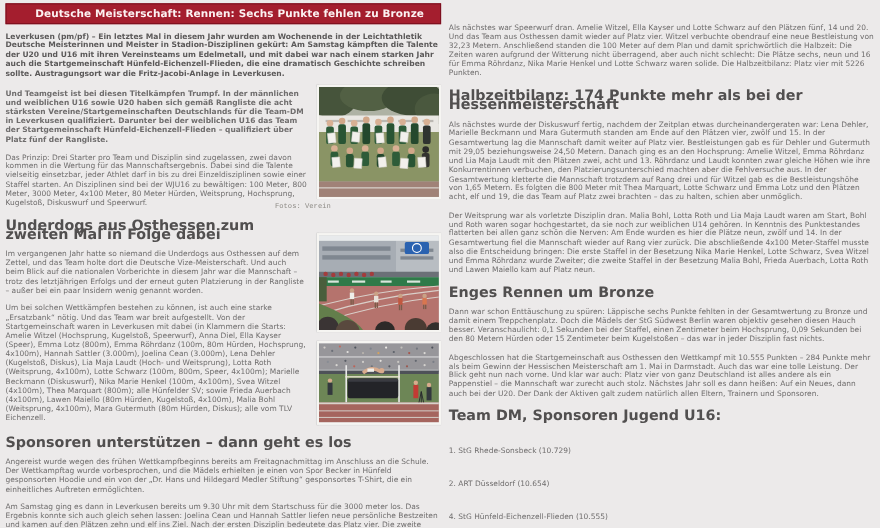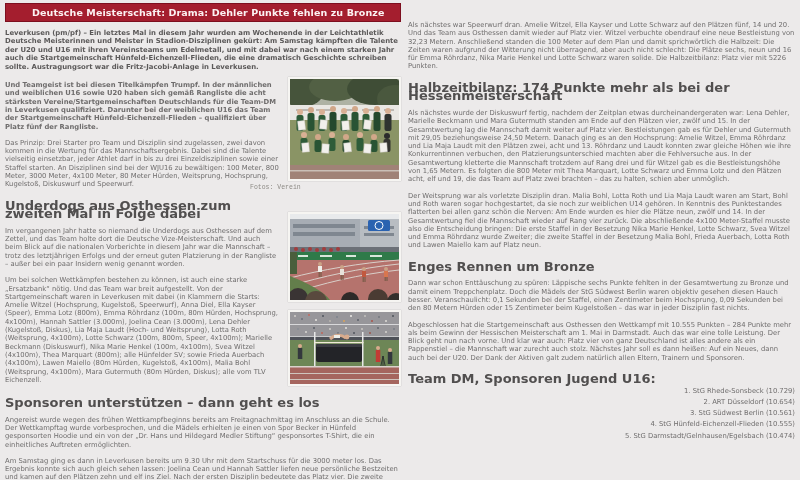--- a/index.html
+++ b/index.html
@@ -23,30 +23,30 @@
 
   .cols{display:flex;gap:9px;margin-top:2px;align-items:flex-start;}
   .textcol{flex:1;min-width:0;}
   .textcol p.body:first-child{margin-top:8px;font-weight:bold;}
   .imgcol{width:113px;flex:0 0 113px;padding-top:4px;}
   .photo{display:block;width:109px;border:2px solid #F6F5F2;box-shadow:0 0 1px rgba(0,0,0,.25);}
   .caption{font-size:6.5px;line-height:8px;color:#8E8B86;margin:3px 0 20px -38px;font-family:Liberation Mono, monospace;}
   .mt8{margin-top:8px;}
 
   .results{margin:0;}
-  .result-item{font-size:6.8px;line-height:8.3px;color:#6F6D6D;margin-top:3px;text-align:right;}
+  .result-item{font-size:6.8px;line-height:8.3px;color:#6F6D6D;margin-top:22px;}
 </style>
 </head>
 <body>
 
 <div class="page">
 
   <div class="half-left">
     <div class="banner">
-      <span>Deutsche Meisterschaft: Drama: Dehler Punkte fehlen zu Bronze</span>
+      <span>Deutsche Meisterschaft: Rennen: Sechs Punkte fehlen zu Bronze</span>
     </div>
 
     <p class="lead">Leverkusen (pm/pf) – Ein letztes Mal in diesem Jahr wurden am Wochenende in der Leichtathletik Deutsche Meisterinnen und Meister in Stadion-Disziplinen gekürt: Am Samstag kämpften die Talente der U20 und U16 mit ihren Vereinsteams um Edelmetall, und mit dabei war nach einem starken Jahr auch die Startgemeinschaft Hünfeld-Eichenzell-Flieden, die eine dramatisch Geschichte schreiben sollte. Austragungsort war die Fritz-Jacobi-Anlage in Leverkusen.</p>
 
     <div class="cols">
       <div class="textcol">
         <p class="body">Und Teamgeist ist bei diesen Titelkämpfen Trumpf. In der männlichen und weiblichen U16 sowie U20 haben sich gemäß Rangliste die acht stärksten Vereine/Startgemeinschaften Deutschlands für die Team-DM in Leverkusen qualifiziert. Darunter bei der weiblichen U16 das Team der Startgemeinschaft Hünfeld-Eichenzell-Flieden – qualifiziert über Platz fünf der Rangliste.</p>
         <p class="body">Das Prinzip: Drei Starter pro Team und Disziplin sind zugelassen, zwei davon kommen in die Wertung für das Mannschaftsergebnis. Dabei sind die Talente vielseitig einsetzbar, jeder Athlet darf in bis zu drei Einzeldisziplinen sowie einer Staffel starten. An Disziplinen sind bei der WJU16 zu bewältigen: 100 Meter, 800 Meter, 3000 Meter, 4x100 Meter, 80 Meter Hürden, Weitsprung, Hochsprung, Kugelstoß, Diskuswurf und Speerwurf.</p>
         <div class="shead">Underdogs aus Osthessen zum zweiten Mal in Folge dabei</div>
         <p class="body">Im vergangenen Jahr hatte so niemand die Underdogs aus Osthessen auf dem Zettel, und das Team holte dort die Deutsche Vize-Meisterschaft. Und auch beim Blick auf die nationalen Vorberichte in diesem Jahr war die Mannschaft – trotz des letztjährigen Erfolgs und der erneut guten Platzierung in der Rangliste – außer bei ein paar Insidern wenig genannt worden.</p>
@@ -257,19 +257,18 @@
     <div class="shead">Halbzeitbilanz: 174 Punkte mehr als bei der Hessenmeisterschaft</div>
     <p class="body">Als nächstes wurde der Diskuswurf fertig, nachdem der Zeitplan etwas durcheinandergeraten war: Lena Dehler, Marielle Beckmann und Mara Gutermuth standen am Ende auf den Plätzen vier, zwölf und 15. In der Gesamtwertung lag die Mannschaft damit weiter auf Platz vier. Bestleistungen gab es für Dehler und Gutermuth mit 29,05 beziehungsweise 24,50 Metern. Danach ging es an den Hochsprung: Amelie Witzel, Emma Röhrdanz und Lia Maja Laudt mit den Plätzen zwei, acht und 13. Röhrdanz und Laudt konnten zwar gleiche Höhen wie ihre Konkurrentinnen verbuchen, den Platzierungsunterschied machten aber die Fehlversuche aus. In der Gesamtwertung kletterte die Mannschaft trotzdem auf Rang drei und für Witzel gab es die Bestleistungshöhe von 1,65 Metern. Es folgten die 800 Meter mit Thea Marquart, Lotte Schwarz und Emma Lotz und den Plätzen acht, elf und 19, die das Team auf Platz zwei brachten – das zu halten, schien aber unmöglich.</p>
     <p class="body">Der Weitsprung war als vorletzte Disziplin dran. Malia Bohl, Lotta Roth und Lia Maja Laudt waren am Start, Bohl und Roth waren sogar hochgestartet, da sie noch zur weiblichen U14 gehören. In Kenntnis des Punktestandes flatterten bei allen ganz schön die Nerven: Am Ende wurden es hier die Plätze neun, zwölf und 14. In der Gesamtwertung fiel die Mannschaft wieder auf Rang vier zurück. Die abschließende 4x100 Meter-Staffel musste also die Entscheidung bringen: Die erste Staffel in der Besetzung Nika Marie Henkel, Lotte Schwarz, Svea Witzel und Emma Röhrdanz wurde Zweiter; die zweite Staffel in der Besetzung Malia Bohl, Frieda Auerbach, Lotta Roth und Lawen Maiello kam auf Platz neun.</p>
     <div class="shead">Enges Rennen um Bronze</div>
     <p class="body">Dann war schon Enttäuschung zu spüren: Läppische sechs Punkte fehlten in der Gesamtwertung zu Bronze und damit einem Treppchenplatz. Doch die Mädels der StG Südwest Berlin waren objektiv gesehen diesen Hauch besser. Veranschaulicht: 0,1 Sekunden bei der Staffel, einen Zentimeter beim Hochsprung, 0,09 Sekunden bei den 80 Metern Hürden oder 15 Zentimeter beim Kugelstoßen – das war in jeder Disziplin fast nichts.</p>
     <p class="body">Abgeschlossen hat die Startgemeinschaft aus Osthessen den Wettkampf mit 10.555 Punkten – 284 Punkte mehr als beim Gewinn der Hessischen Meisterschaft am 1. Mai in Darmstadt. Auch das war eine tolle Leistung. Der Blick geht nun nach vorne. Und klar war auch: Platz vier von ganz Deutschland ist alles andere als ein Pappenstiel – die Mannschaft war zurecht auch stolz. Nächstes Jahr soll es dann heißen: Auf ein Neues, dann auch bei der U20. Der Dank der Aktiven galt zudem natürlich allen Eltern, Trainern und Sponsoren.</p>
     <div class="shead">Team DM, Sponsoren Jugend U16:</div>
     <div class="results">
       <div class="result-item">1. StG Rhede-Sonsbeck (10.729)</div>
       <div class="result-item">2. ART Düsseldorf (10.654)</div>
-      <div class="result-item">3. StG Südwest Berlin (10.561)</div>
       <div class="result-item">4. StG Hünfeld-Eichenzell-Flieden (10.555)</div>
       <div class="result-item">5. StG Darmstadt/Gelnhausen/Egelsbach (10.474)</div>
     </div>
   </div>
 
 </div>
 
 </body></html>

